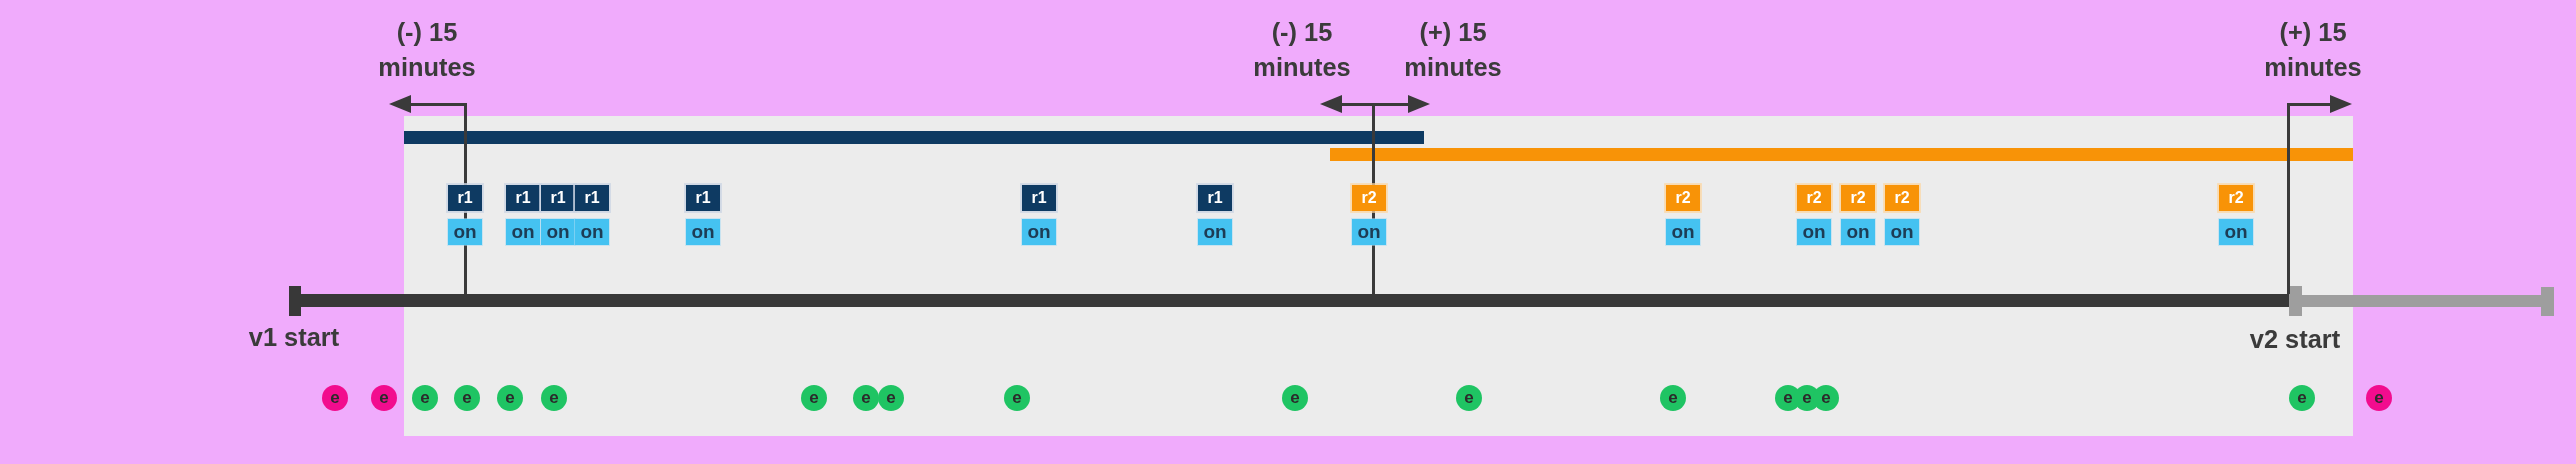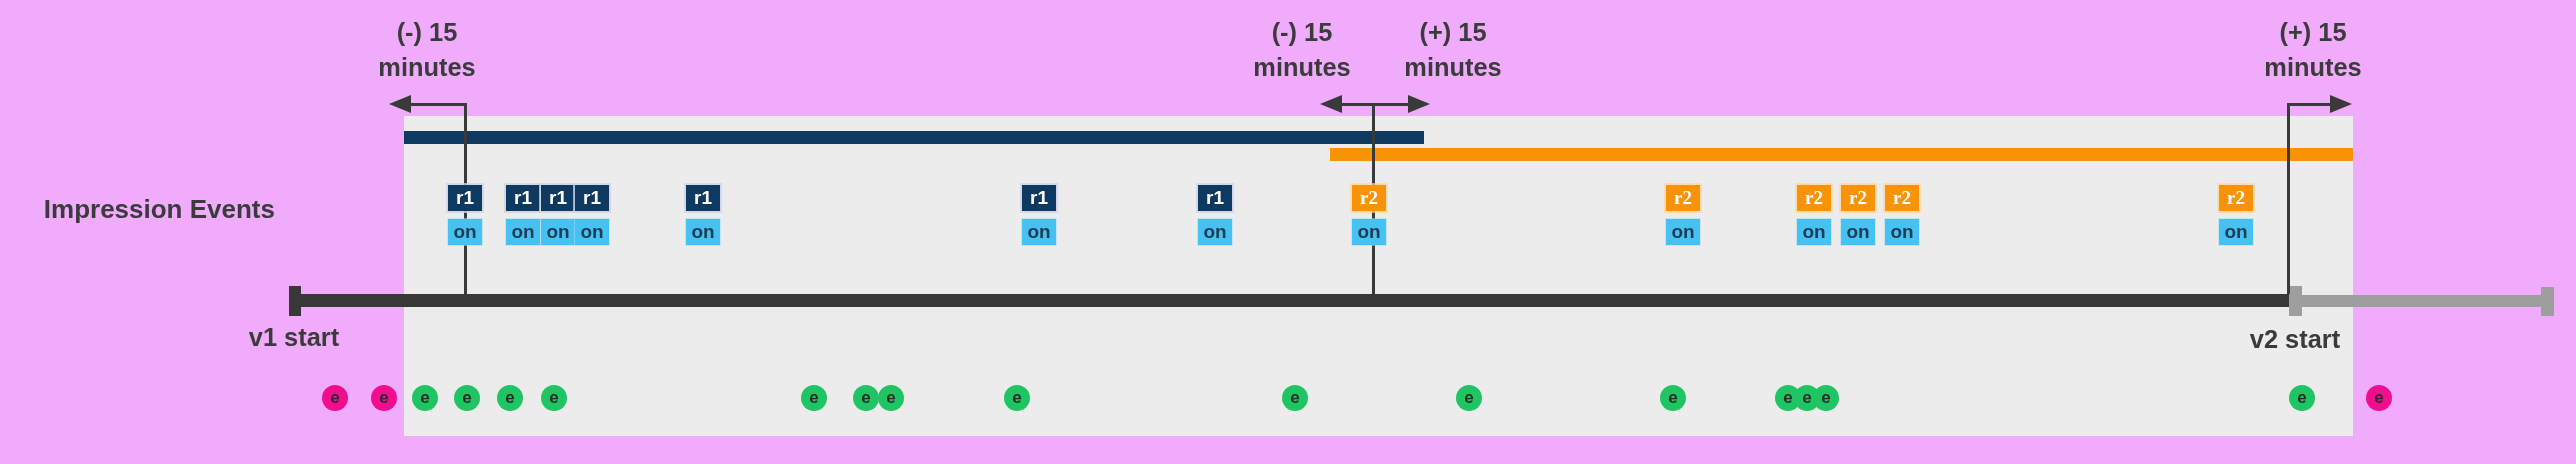--- a/index.html
+++ b/index.html
@@ -52,24 +52,24 @@
     position:absolute; left:0; width:275px; text-align:right;
     font-size:26px; font-weight:600; color:var(--text,#3b3b3b); z-index:4;
   }
   #label-impression { top:194px; }
   #label-external   { top:381px; }
 
   
   .imp { position:absolute; top:185px; width:34px; transform:translateX(-50%); z-index:5; }
   .imp-badge {
     height:26px; line-height:26px; text-align:center;
-    color:#ffffff; font-size:19px; font-weight:600;
+    color:#ffffff; font-size:16px; font-weight:600;
   }
   .imp.r1 .imp-badge { background:var(--r1-navy,#0e3a62); box-shadow:0 0 0 1.9px rgba(203,213,227,.85); }
-  .imp.r2 .imp-badge { background:var(--r2-orange,#f89307); box-shadow:0 0 0 1.9px rgba(252,214,160,.75);font-family:Liberation Serif, serif; }
+  .imp.r2 .imp-badge { background:var(--r2-orange,#f89307); box-shadow:0 0 0 1.9px rgba(252,214,160,.75); }
   .imp-on {
     margin-top:7.5px; height:26px; line-height:26px; text-align:center;
     background:var(--on-blue,#45c2f1); color:#1d3c55;
     font-size:19px; font-weight:600; box-shadow:0 0 0 0.9px rgba(170,220,245,.6);
   }
 
   
   .tl-dark-bar  { position:absolute; left:293px;  top:294px; width:1996px; height:13px; background:var(--timeline-dark,#383838); z-index:2; }
   .tl-cap-start { position:absolute; left:289px;  top:286px; width:12.2px;  height:30px; background:var(--timeline-dark,#383838); z-index:2; }
   .tl-tick-v2   { position:absolute; left:2289px; top:286px; width:13px;  height:30px; background:var(--timeline-gray,#9e9e9e); z-index:2; }
@@ -122,21 +122,20 @@
   </div>
   <div class="ann-label" id="ann-mid-plus">
     <span>(+) 15</span><br>
     <span>minutes</span>
   </div>
   <div class="ann-label" id="ann-right">
     <span>(+) 15</span><br>
     <span>minutes</span>
   </div>
 
-  <div class="row-label" id="label-impression">Impression Events</div>
 
   <div id="impression-row">
       <div class="imp r1" style="left: 465px;">
     <div class="imp-badge">r1</div>
     <div class="imp-on">on</div>
   </div>
       <div class="imp r1" style="left: 523px;">
     <div class="imp-badge">r1</div>
     <div class="imp-on">on</div>
   </div>

